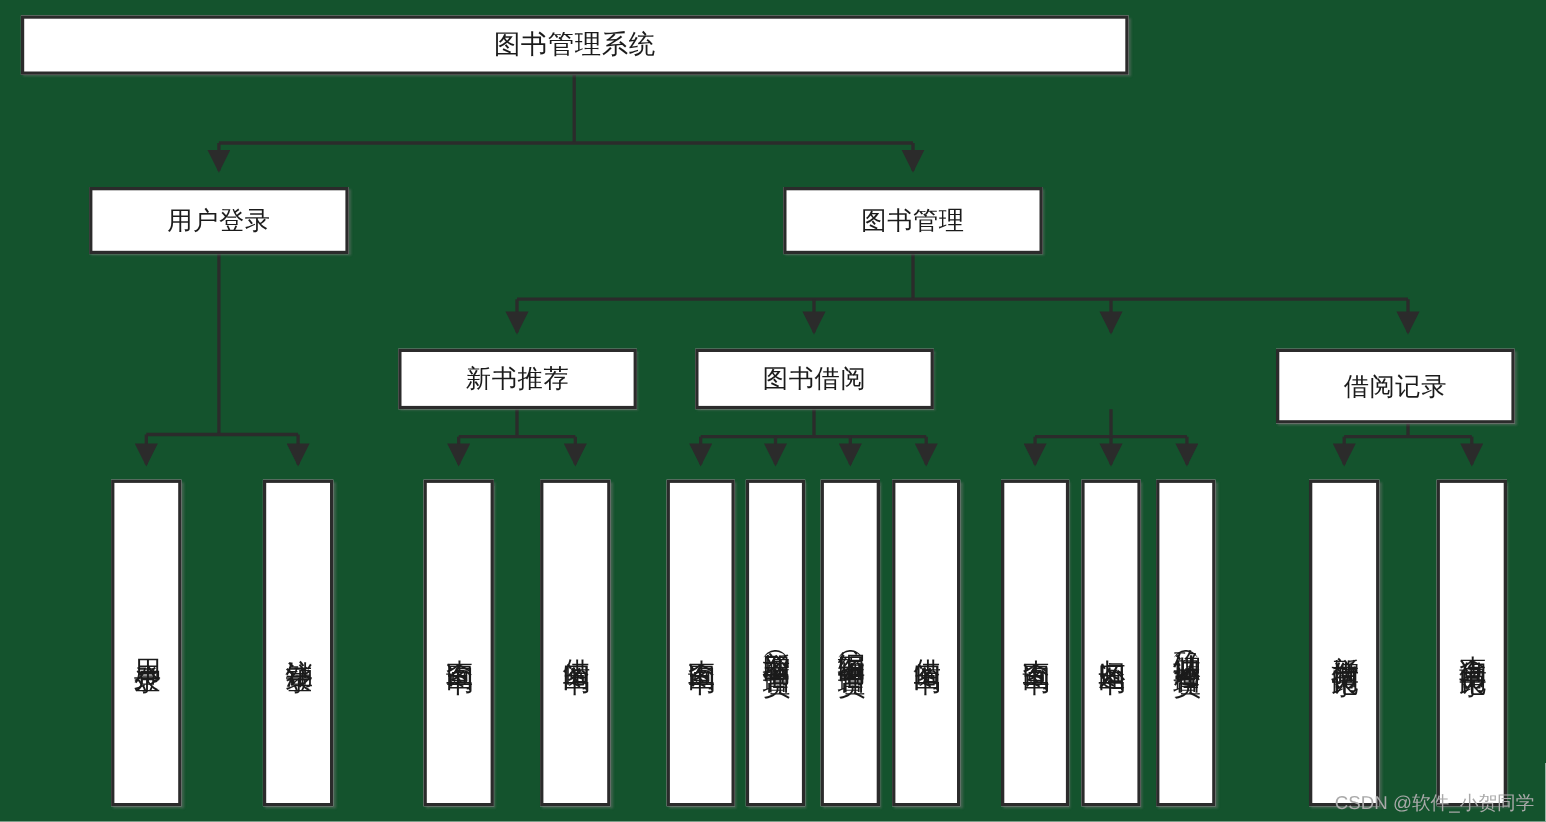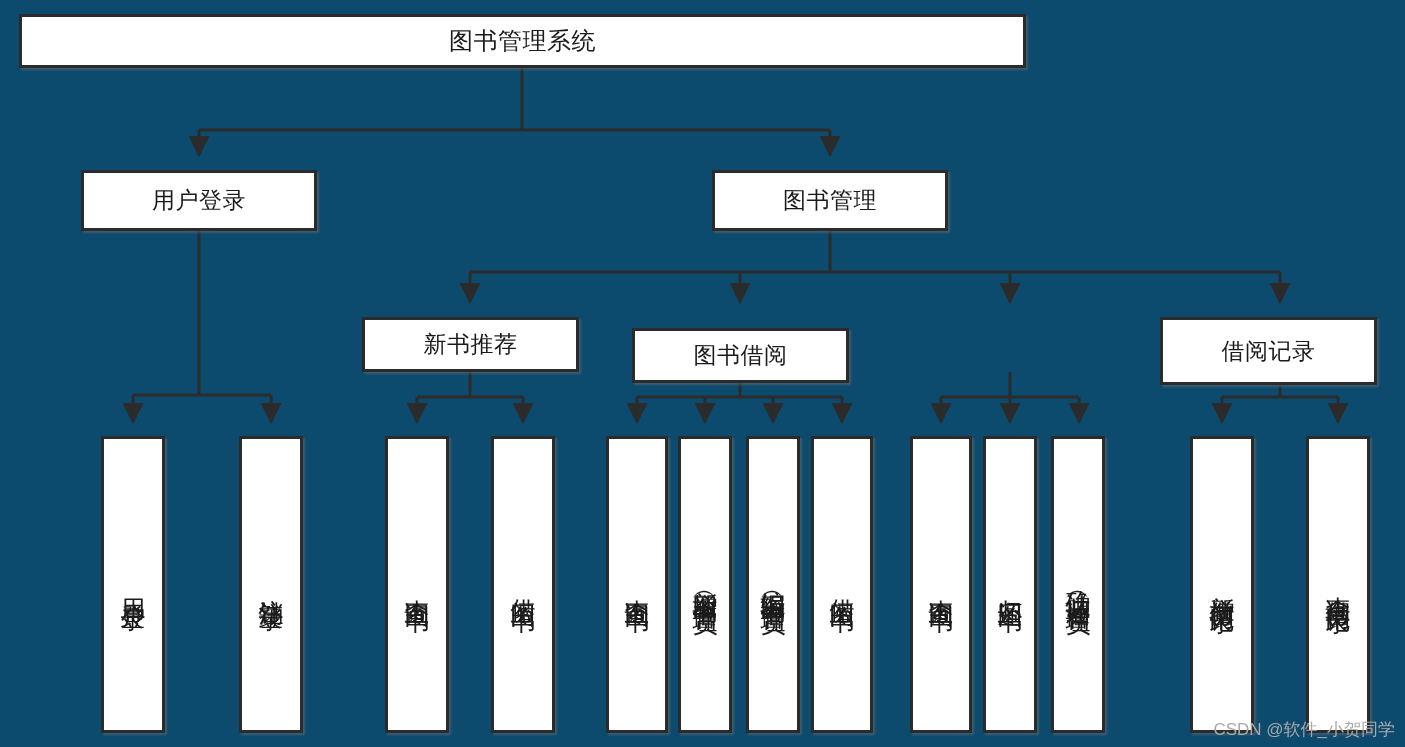--- a/index.html
+++ b/index.html
@@ -7,21 +7,21 @@
     padding: 0;
     background: #ffffff;
   }
   body {
     font-family: "Liberation Sans", "DejaVu Sans", sans-serif;
   }
   #canvas {
     position: relative;
     width: 1405px;
     height: 747px;
-    background: #0c4a6e;
+    background: #14532d;
     overflow: hidden;
   }
   svg#edges {
     position: absolute;
     left: 0;
     top: 0;
     width: 1405px;
     height: 747px;
     pointer-events: none;
   }
@@ -129,21 +129,21 @@
   <div class="node" style="left:81px; top:170px; width:236px; height:61px;">
     <span class="label">用户登录</span>
   </div>
   <div class="node" style="left:362px; top:317px; width:217px; height:55px;">
     <span class="label">新书推荐</span>
   </div>
 
   <div class="node" style="left:712px; top:170px; width:236px; height:61px;">
     <span class="label">图书管理</span>
   </div>
-  <div class="node" style="left:632px; top:328px; width:217px; height:55px;">
+  <div class="node" style="left:632px; top:317px; width:217px; height:55px;">
     <span class="label">图书借阅</span>
   </div>
   <div class="node" style="left:1160px; top:317px; width:217px; height:68px;">
     <span class="label">借阅记录</span>
   </div>
 
   <div class="node vertical" style="left:101px; top:436px; width:64px; height:297px;">
     <span class="label">用户登录</span>
   </div>
   <div class="node vertical" style="left:239px; top:436px; width:64px; height:297px;">

